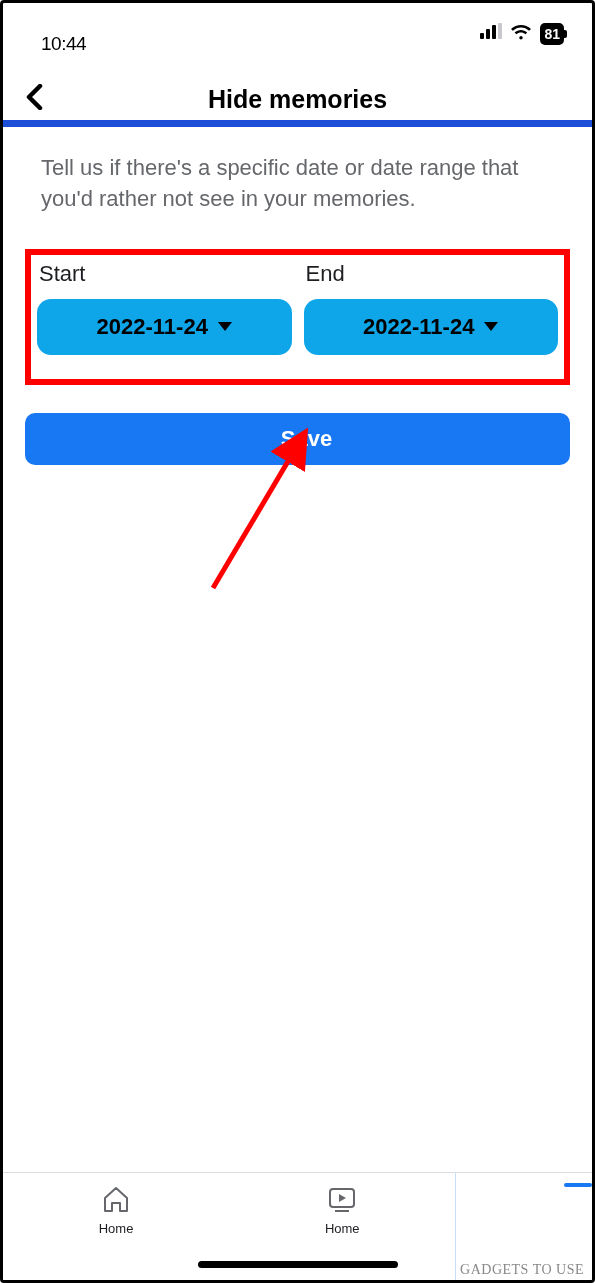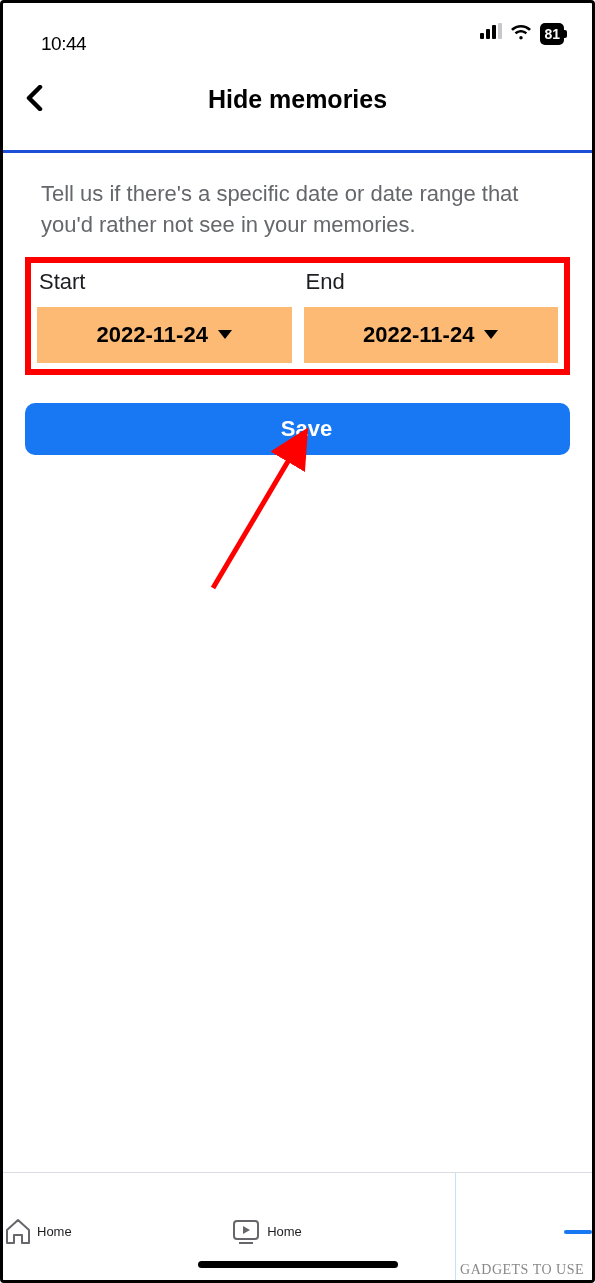--- a/index.html
+++ b/index.html
@@ -68,24 +68,24 @@
       right: -3px;
       top: 50%;
       transform: translateY(-50%);
       width: 3px;
       height: 8px;
       background: #000;
       border-radius: 0 2px 2px 0;
     }
     .header {
       display: flex;
-      align-items: center;
-      padding: 26px 20px 36px 20px;
+      align-items: flex-end;
+      padding: 26px 20px 6px 20px;
       position: relative;
-      border-bottom: 3px solid #1d4ed8;
+      border-bottom: 7px solid #1d4ed8;
     }
     .back-btn {
       position: absolute;
       left: 22px;
     }
     .header-title {
       flex: 1;
       text-align: center;
       font-size: 25px;
       font-weight: 700;
@@ -94,39 +94,39 @@
       padding: 26px 22px 0 22px;
     }
     .desc {
       color: #65676b;
       font-size: 22px;
       line-height: 1.4;
       margin-left: 16px;
     }
     .highlight-box {
       border: 6px solid #ff0000;
-      margin-top: 16px;
-      padding: 6px 6px 6px 6px;
+      margin-top: 34px;
+      padding: 6px 6px 24px 6px;
     }
     .date-row {
       display: flex;
       gap: 12px;
     }
     .date-col {
       flex: 1;
     }
     .date-label {
       font-size: 22px;
       color: #1c1e21;
       margin-bottom: 12px;
       margin-left: 2px;
     }
     .date-picker {
-      background: #fdba74;
-      border-radius: 0;
+      background: #0ea5e9;
+      border-radius: 14px;
       height: 56px;
       display: flex;
       align-items: center;
       justify-content: center;
       gap: 10px;
       font-size: 22px;
       font-weight: 600;
       color: #000;
       cursor: pointer;
     }
@@ -165,21 +165,21 @@
       left: 0;
       right: 0;
       height: 108px;
       border-top: 1px solid #dadde1;
       display: flex;
       background: #fff;
     }
     .tab-item {
       flex: 1;
       display: flex;
-      flex-direction: row;
+      flex-direction: column;
       align-items: center;
       justify-content: flex-start;
       padding-top: 10px;
       gap: 4px;
       cursor: pointer;
     }
     .tab-icon {
       height: 34px;
       display: flex;
       align-items: center;

